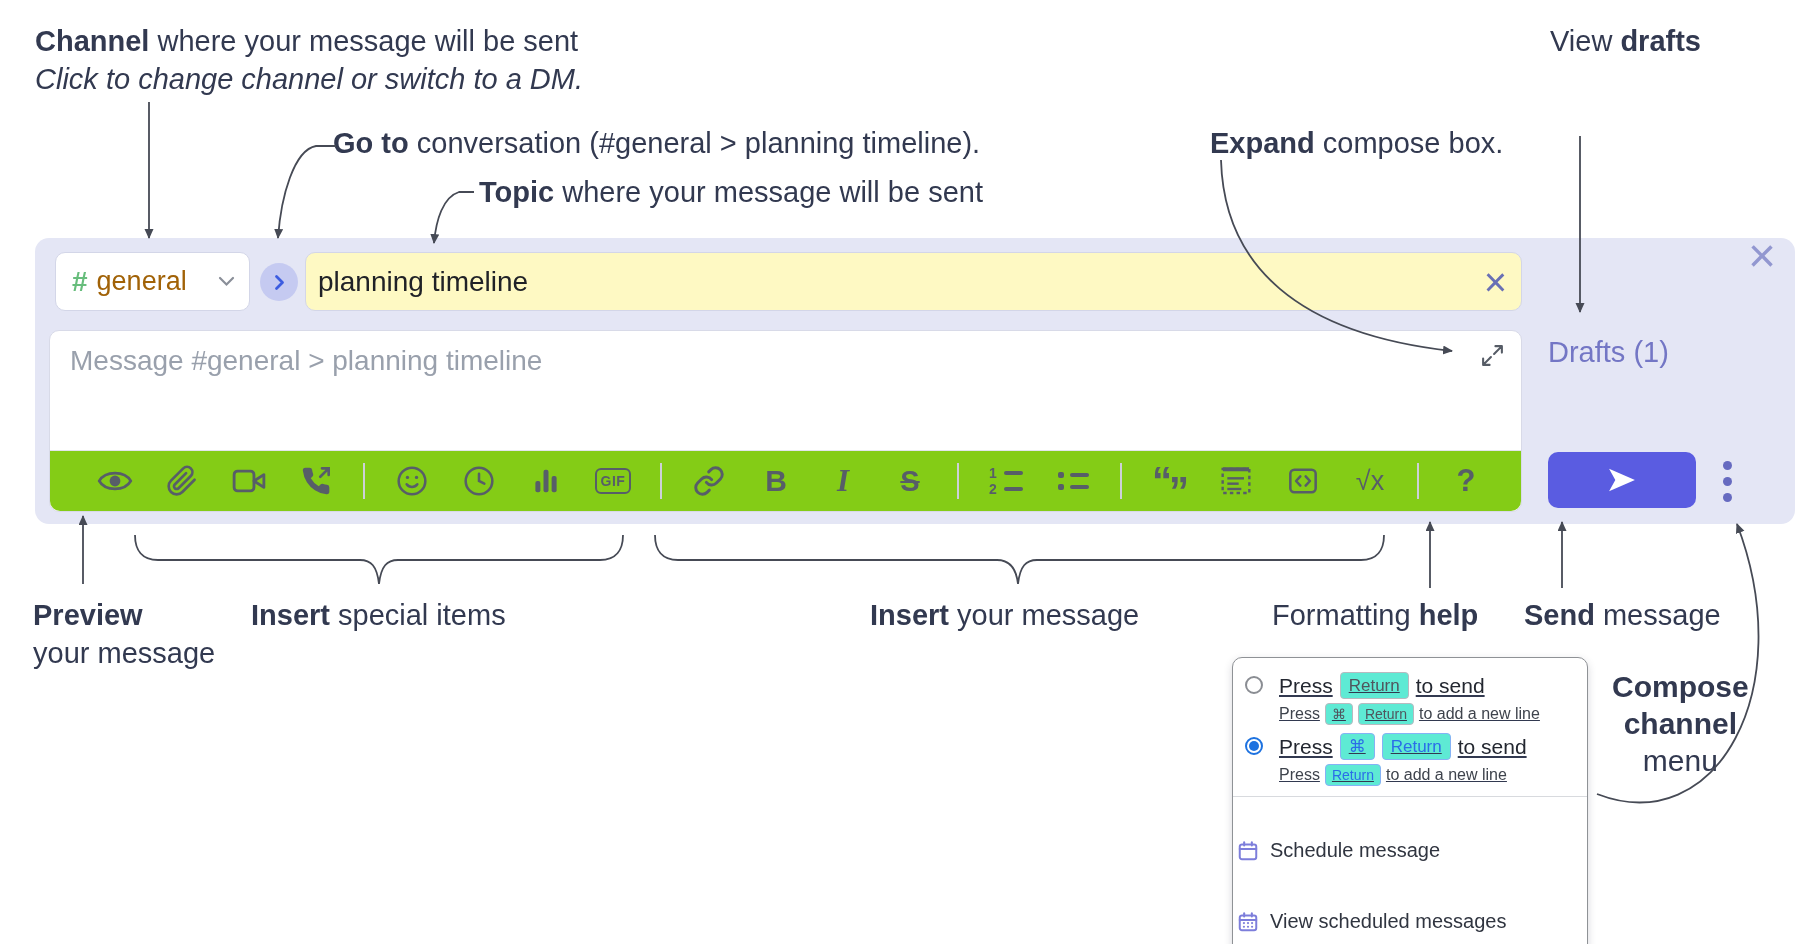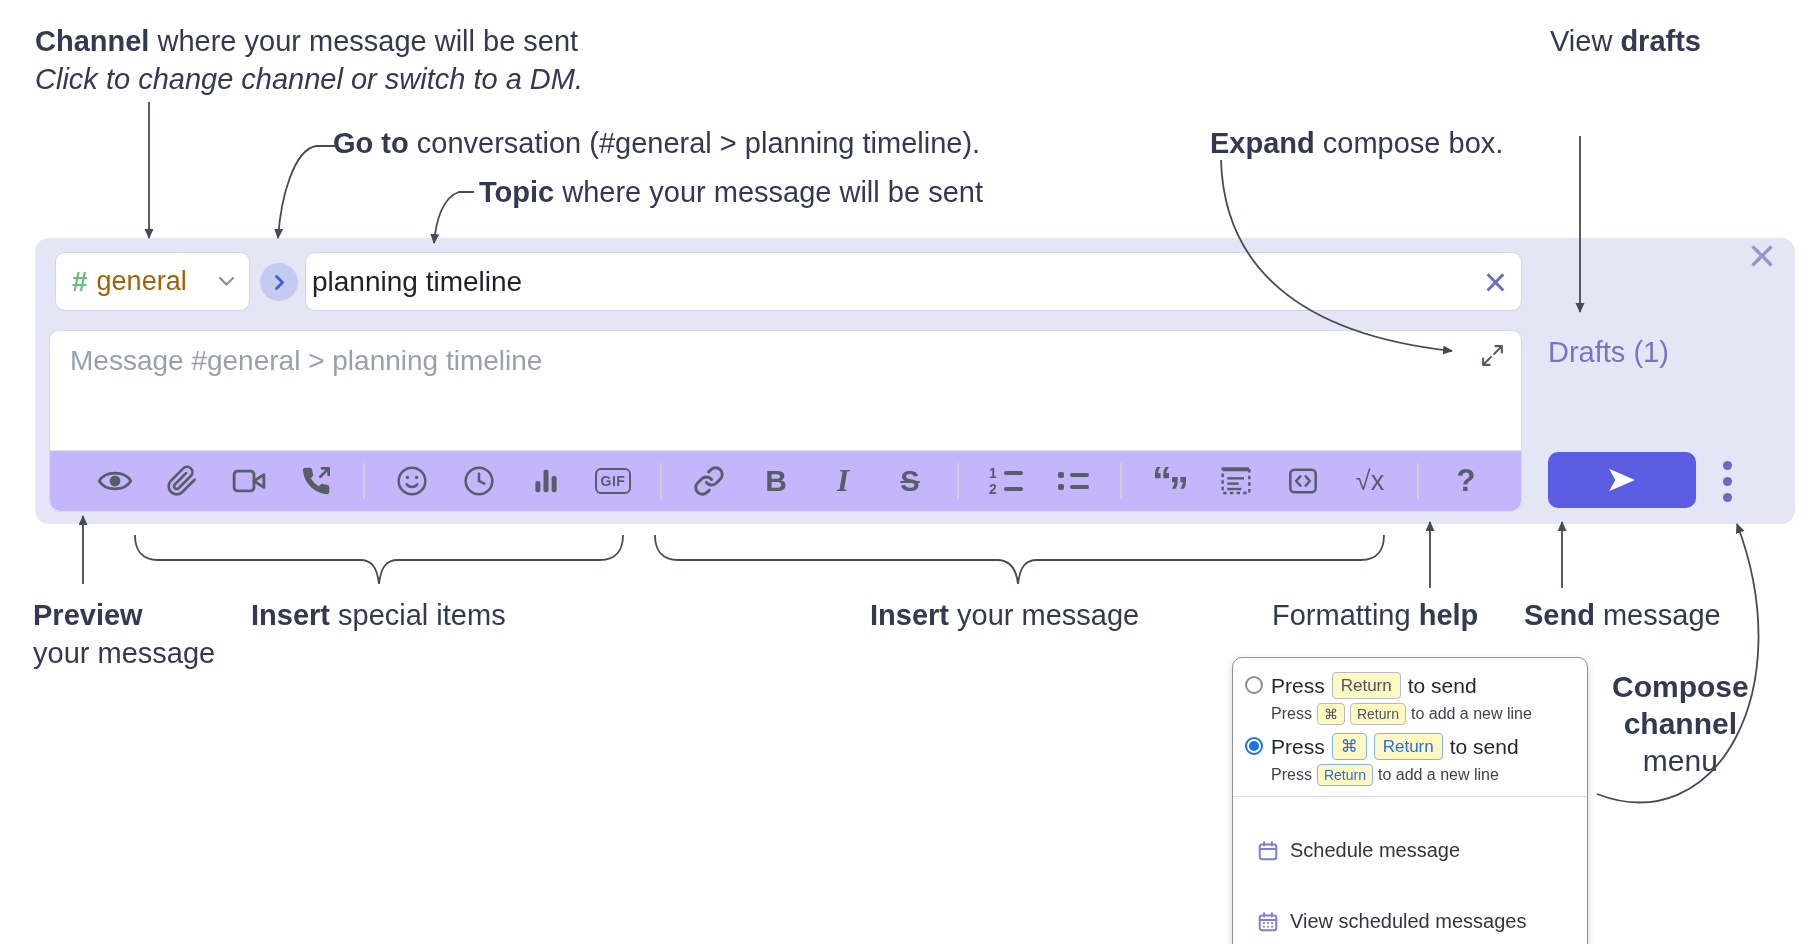--- a/index.html
+++ b/index.html
@@ -13,30 +13,30 @@
   
   .compose{position:absolute;left:35px;top:238px;width:1760px;height:286px;
            background:var(--c-lavender);border-radius:14px;}
   .chanbox{position:absolute;left:20px;top:14px;width:195px;height:59px;background:#fff;
            border:1px solid #d3d6e8;border-radius:10px;display:flex;align-items:center;
            padding:0 14px 0 16px;box-sizing:border-box;gap:9px;cursor:pointer;}
   .hash{color:var(--c-hash);font-size:28px;font-weight:700;}
   .channame{font-size:27px;color:#a16207;flex:1;}
   .gocircle{position:absolute;left:225px;top:25px;width:38px;height:38px;border-radius:50%;
             background:#c5caf1;display:flex;align-items:center;justify-content:center;cursor:pointer;}
-  .topicbox{position:absolute;left:270px;top:14px;width:1217px;height:59px;background:#ffffff;
+  .topicbox{position:absolute;left:270px;top:14px;width:1217px;height:59px;background:#fef9c3;
             border:1px solid #d3d6e8;border-radius:10px;box-sizing:border-box;
-            display:flex;align-items:center;padding:0 14px 0 6px;gap:32px;}
+            display:flex;align-items:center;padding:0 14px 0 12px;gap:32px;}
   .topictext{font-size:28px;color:#202227;flex:1;}
   .clearx{font-size:40px;color:#6970b5;line-height:1;cursor:pointer;font-weight:400;}
   .msgbox{position:absolute;left:14px;top:92px;width:1473px;height:182px;background:#fff;
           border:1px solid #d8dae8;border-radius:10px;box-sizing:border-box;}
   .placeholder{position:absolute;left:20px;top:14px;font-size:28px;color:#99a0ac;}
   .expandic{position:absolute;right:16px;top:12px;cursor:pointer;}
-  .tbar{position:absolute;left:0;right:0;bottom:0;height:61px;background:#c4b5fd;
+  .tbar{position:absolute;left:0;right:0;bottom:0;height:61px;background:#84cc16;
         border-top:1px solid #e2e4ec;border-radius:0 0 10px 10px;display:flex;
         align-items:center;padding-left:45px;box-sizing:border-box;}
   .ti{width:40px;height:44px;margin-right:27px;display:flex;align-items:center;
       justify-content:center;color:var(--c-icon);flex:none;cursor:pointer;}
   .tdiv{width:2px;height:36px;background:#cdd0d8;margin-right:27px;flex:none;}
   .tg{font-size:30px;font-weight:700;color:var(--c-icon);}
   .tg.it{font-family:"Liberation Serif",serif;font-style:italic;font-weight:700;font-size:31px;}
   .tg.strike{text-decoration:line-through;font-size:29px;}
   .gifbadge{border:2.5px solid var(--c-icon);border-radius:6px;font-size:14px;font-weight:700;
             padding:3px 4px;color:var(--c-icon);letter-spacing:.5px;}
@@ -53,32 +53,32 @@
   .draftslink{position:absolute;left:1548px;top:336px;font-size:29px;color:var(--c-drafts);cursor:pointer;}
   .closex{position:absolute;left:1748px;top:232px;font-size:48px;color:#9297d0;line-height:1;cursor:pointer;}
   .sendbtn{position:absolute;left:1548px;top:452px;width:148px;height:56px;border-radius:10px;
            background:var(--c-send);display:flex;align-items:center;justify-content:center;cursor:pointer;border:none;}
   .kebab{position:absolute;left:1723px;top:461px;display:flex;flex-direction:column;gap:7px;cursor:pointer;}
   .kebab span{width:9px;height:9px;border-radius:50%;background:#666ac0;}
   
   .menu{position:absolute;left:1232px;top:657px;width:356px;background:#fff;
         border:1px solid #8f9296;border-radius:10px;box-shadow:0 3px 8px rgba(40,40,60,.18);
         padding:9px 0 8px 0;box-sizing:border-box;}
-  .opt{display:grid;grid-template-columns:24px 1fr;column-gap:2px;padding:5px 12px 3px 12px;cursor:pointer;}
+  .opt{display:grid;grid-template-columns:24px 1fr;column-gap:10px;padding:5px 12px 3px 12px;cursor:pointer;text-decoration:underline;}
   .radio{width:18px;height:18px;border-radius:50%;border:2px solid #8a8d93;margin-top:4px;background:#fff;box-sizing:border-box;}
   .radio.sel{border-color:var(--c-radiosel);position:relative;}
   .radio.sel:after{content:"";position:absolute;left:2px;top:2px;width:10px;height:10px;border-radius:50%;background:var(--c-radiosel);}
   .optmain{font-size:21px;color:#232730;display:flex;align-items:center;gap:7px;flex-wrap:nowrap;}
   .optsub{grid-column:2;font-size:16px;color:#3e434c;display:flex;align-items:center;gap:5px;margin-top:4px;}
   kbd{font-family:"Liberation Sans",sans-serif;border:1px solid #b7bac0;border-radius:4px;
-      background:#fef9c3;color:#50555e;padding:0 8px;font-size:17px;line-height:25px;display:inline-block;}
+      background:#5eead4;color:#50555e;padding:0 8px;font-size:17px;line-height:25px;display:inline-block;}
   .optsub kbd{font-size:14px;line-height:20px;padding:0 6px;}
   kbd.blue{border-color:#85b2f5;color:var(--c-kbdblue);}
   .mdiv{border-top:1px solid #d8dade;margin:7px 0;}
-  .mitem{display:flex;align-items:center;gap:11px;padding:6px 24px;font-size:20px;color:#303540;cursor:pointer;margin-top:36px;}
+  .mitem{display:flex;align-items:center;gap:11px;padding:6px 4px;font-size:20px;color:#303540;cursor:pointer;margin-top:36px;}
   .mitem svg{flex:none;}
   svg.overlay{position:absolute;left:0;top:0;pointer-events:none;z-index:5;}
 </style>
 </head>
 <body>
 
 <div class="note" style="left:35px;top:22px">
   <div><b>Channel</b><span> where your message will be sent</span></div>
   <div class="it">Click to change channel or switch to a DM.</div>
 </div>

